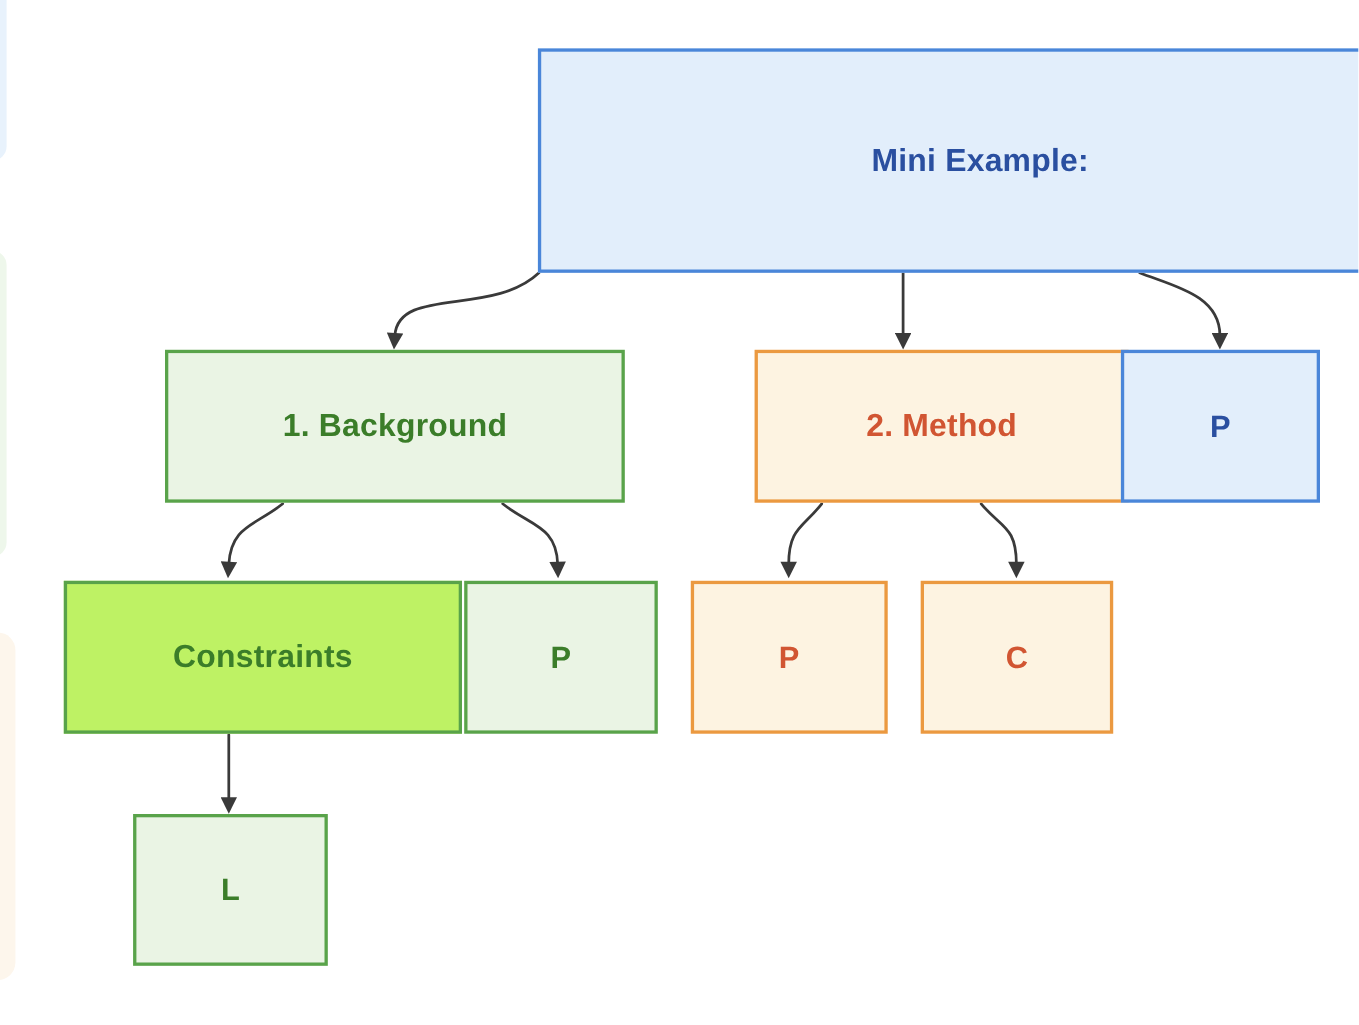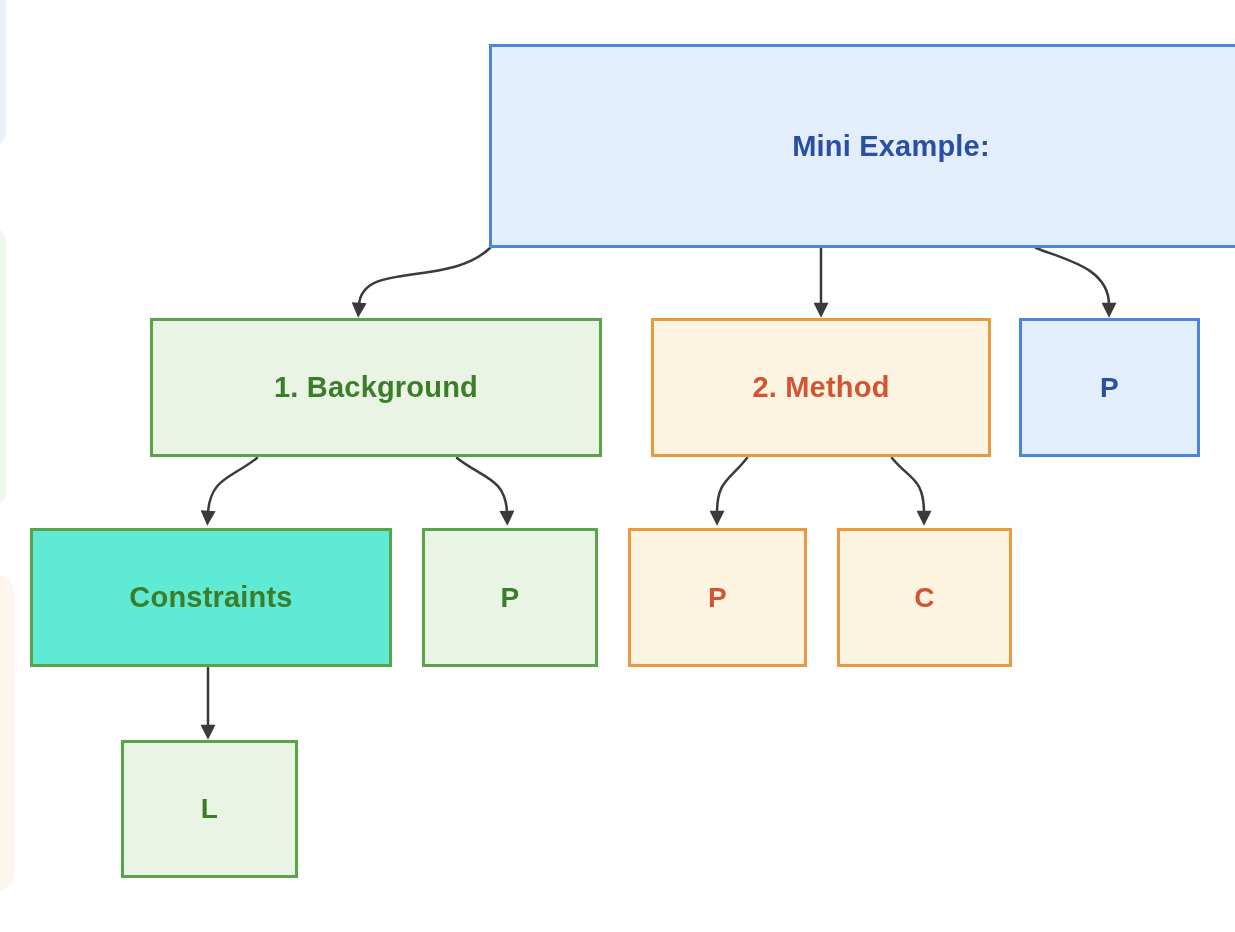--- a/index.html
+++ b/index.html
@@ -31,21 +31,21 @@
     justify-content:center;
     text-align:center;
     font-weight:600;
     letter-spacing:0.2px;
   }
   .node .label{display:block;}
   .scheme-blue  {background:#e2eefb;border-color:#4a86d9;color:#2a4fa0;}
   .scheme-green {background:#eaf4e4;border-color:#59a34a;color:#3b7d29;}
   .scheme-orange{background:#fdf3e1;border-color:#eb9940;color:#d15532;}
   .node-root{left:489px;top:44px;width:804px;height:204px;font-size:29px;line-height:60px;}
-  .node-background{left:150px;top:318px;width:452px;height:139px;font-size:29px;}
+  .node-background{left:150px;top:318px;width:418px;height:139px;font-size:29px;}
   .node-method{left:651px;top:318px;width:340px;height:139px;font-size:29px;}
   .node-p-blue{left:1019px;top:318px;width:181px;height:139px;font-size:28px;}
   .node-constraints{left:30px;top:528px;width:362px;height:139px;font-size:29px;}
   .node-p-green{left:422px;top:528px;width:176px;height:139px;font-size:28px;}
   .node-p-orange{left:628px;top:528px;width:179px;height:139px;font-size:28px;}
   .node-c-orange{left:837px;top:528px;width:175px;height:139px;font-size:28px;}
   .node-l{left:121px;top:740px;width:177px;height:138px;font-size:28px;}
 </style>
 </head>
 <body>
@@ -75,29 +75,29 @@
   <div class="node node-root scheme-blue" style="background: rgb(226, 238, 251); border-color: rgb(74, 134, 217); color: rgb(42, 79, 160);">
     <div class="label">
       <span>Mini Example:</span><br>
     </div>
   </div>
 
   <div class="node node-background scheme-green" style="background: rgb(234, 244, 228); border-color: rgb(89, 163, 74); color: rgb(59, 125, 41);">
     <span class="label">1. Background</span>
   </div>
 
-  <div class="node node-method scheme-orange" style="background: rgb(253, 243, 225); border-color: rgb(235, 153, 64); color: rgb(209, 85, 50);">
+  <div class="node node-method scheme-orange" style="background: rgb(253, 243, 225); border-color: rgb(235, 153, 64); color: rgb(209, 85, 50); margin-left: 35px;">
     <span class="label">2. Method</span>
   </div>
 
   <div class="node node-p-blue scheme-blue" style="background: rgb(226, 238, 251); border-color: rgb(74, 134, 217); color: rgb(42, 79, 160);">
     <span class="label">P</span>
   </div>
 
-  <div class="node node-constraints scheme-green" style="background: #5eead4; border-color: rgb(89, 163, 74); color: rgb(59, 125, 41);">
+  <div class="node node-constraints scheme-green" style="background: #bef264; border-color: rgb(89, 163, 74); color: rgb(59, 125, 41); margin-left: 28px;">
     <span class="label">Constraints</span>
   </div>
 
   <div class="node node-p-green scheme-green" style="background: rgb(234, 244, 228); border-color: rgb(89, 163, 74); color: rgb(59, 125, 41);">
     <span class="label">P</span>
   </div>
 
   <div class="node node-p-orange scheme-orange" style="background: rgb(253, 243, 225); border-color: rgb(235, 153, 64); color: rgb(209, 85, 50);">
     <span class="label">P</span>
   </div>

